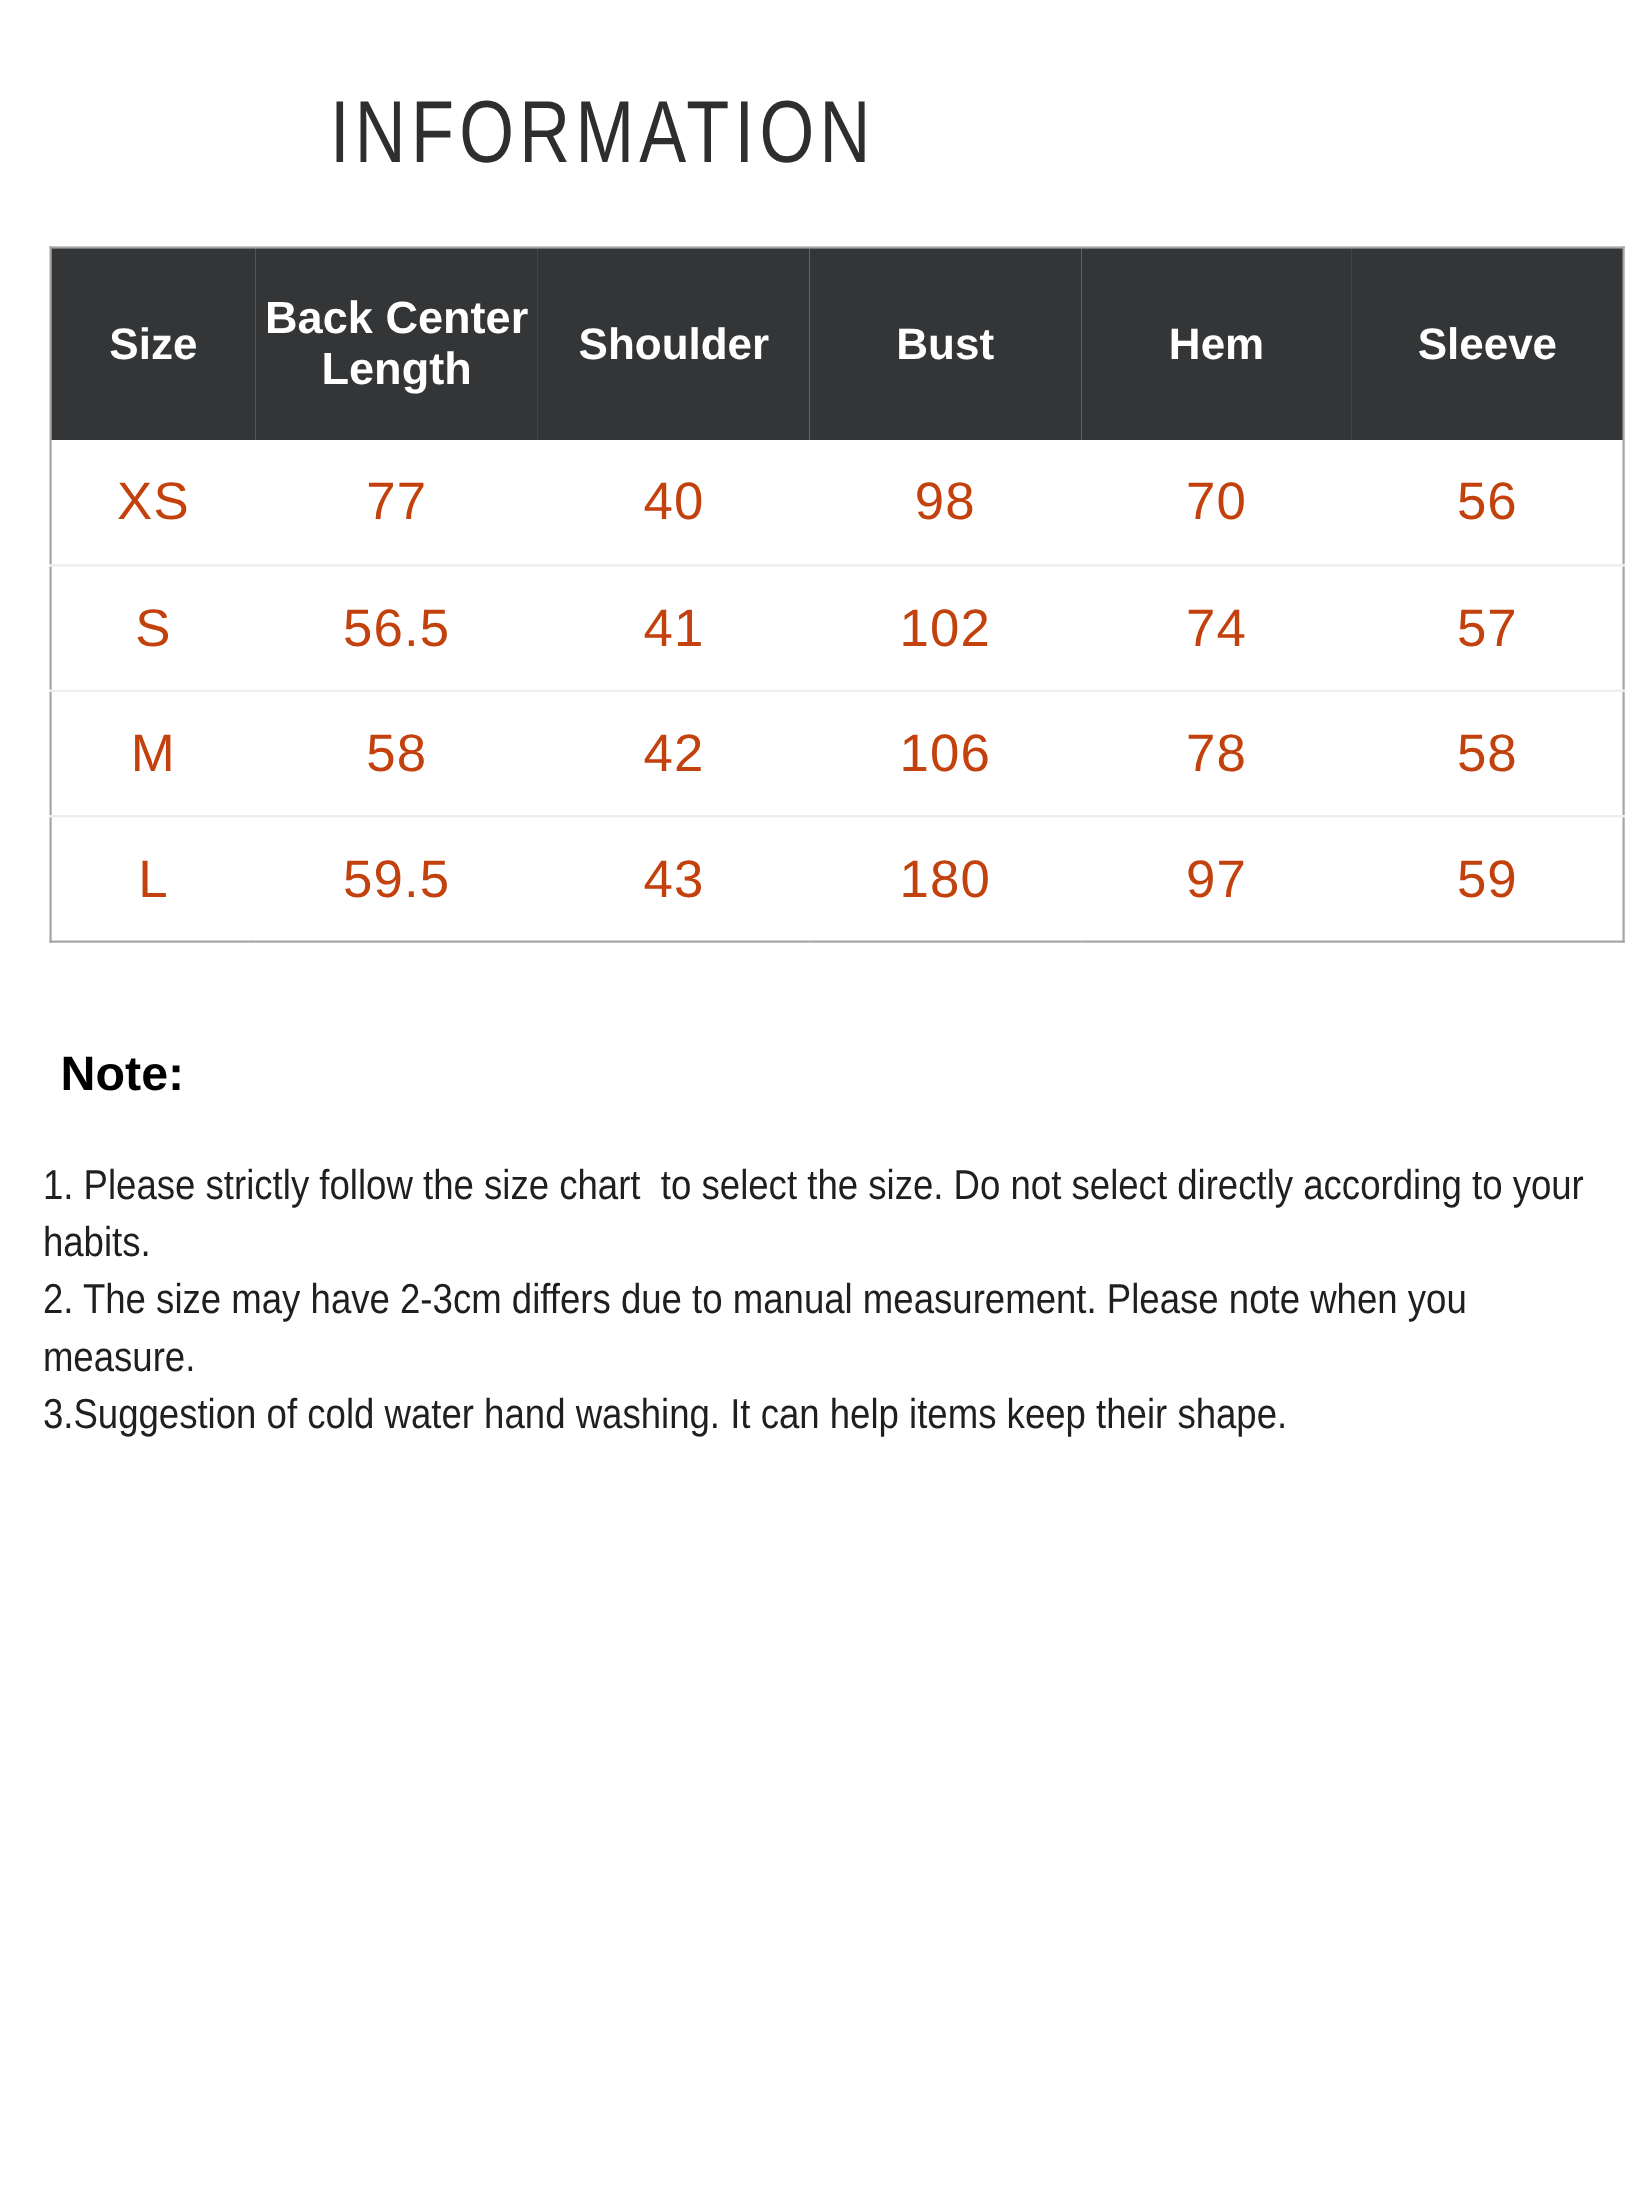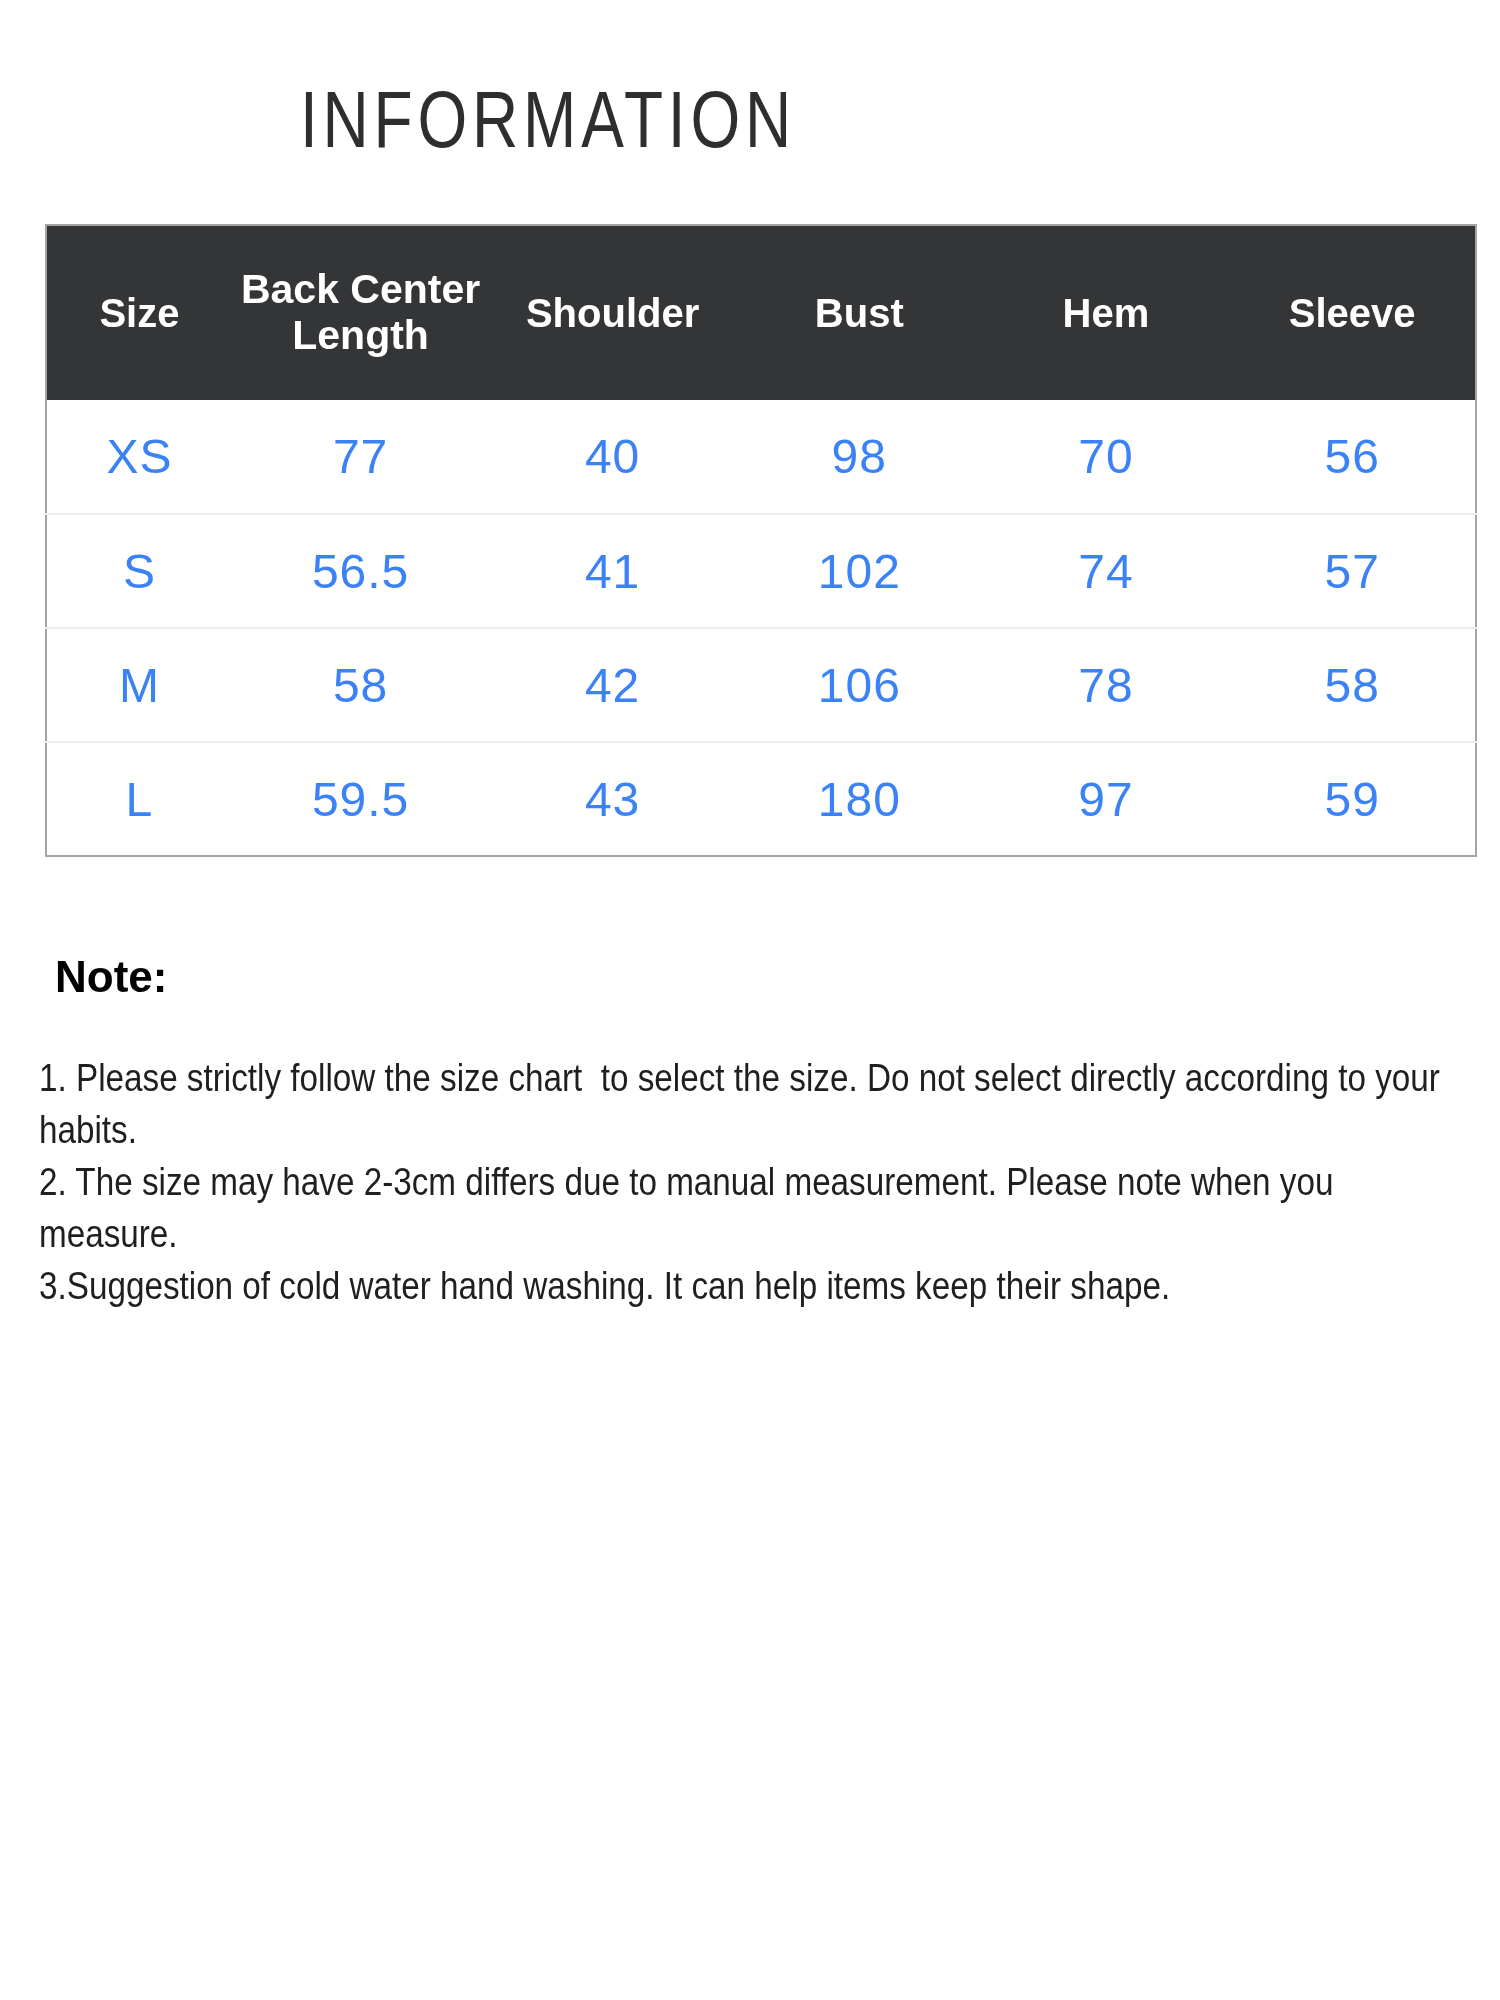--- a/index.html
+++ b/index.html
@@ -49,21 +49,21 @@
     padding: 0 8px;
   }
   th.col-bcl { font-size: 41px; }
   tbody tr { height: 114px; }
   tbody tr:not(:last-child) td { border-bottom: 2px solid #ededed; }
   tbody td {
     text-align: center;
     vertical-align: middle;
     font-size: 48px;
     font-weight: 400;
-    color: #3b82f6;
+    color: #c2410c;
     letter-spacing: 1px;
   }
   .note {
     margin: 95px 0 0 39px;
     width: 1460px;
   }
   .note-heading {
     font-size: 44px;
     font-weight: 700;
     color: #000000;

